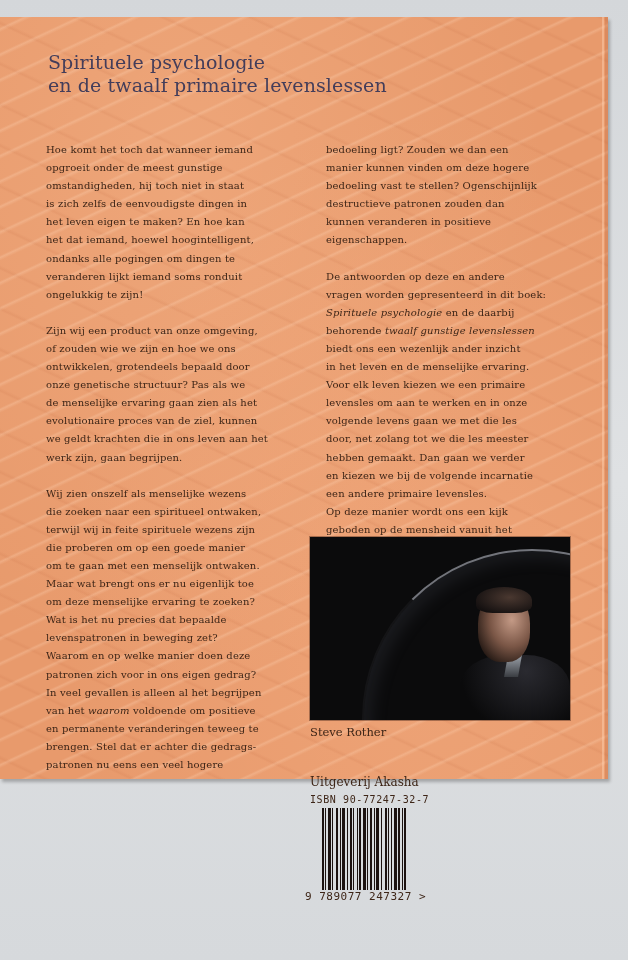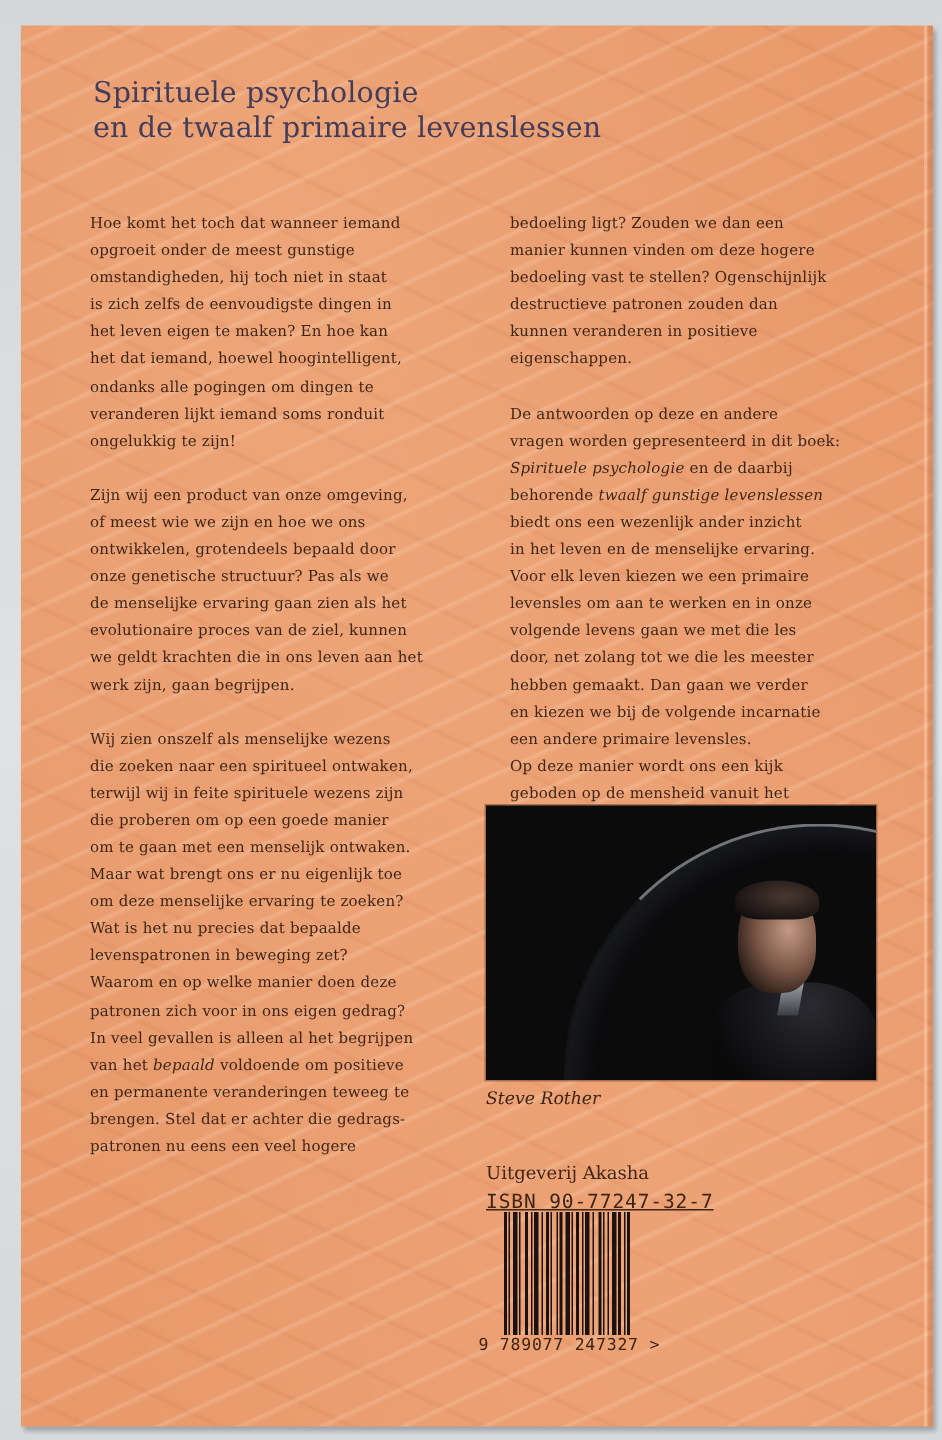--- a/index.html
+++ b/index.html
@@ -7,21 +7,21 @@
       width: 628px; height: 960px; overflow: hidden;
       background: #d9dcdf;
     }
     body { position: relative; font-family: "DejaVu Serif", "Liberation Serif", serif; }
 
     .backdrop {
       position: absolute; inset: 0;
       background: linear-gradient(180deg, #d4d7da 0%, #dfe1e3 50%, #d6d9dc 100%);
     }
     .cover {
-      position: absolute; left: 14px; top: 17px; width: 608px; height: 934px;
+      position: absolute; left: 0; top: 17px; width: 608px; height: 762px;
       background-color: #e89a6c;
       background-image:
         repeating-linear-gradient(155deg, rgba(255,220,190,0.0) 0px, rgba(255,220,190,0.0) 9px, rgba(255,215,185,0.28) 11px, rgba(255,220,190,0.0) 14px, rgba(255,220,190,0.0) 23px),
         repeating-linear-gradient(25deg, rgba(190,100,60,0.0) 0px, rgba(190,100,60,0.0) 17px, rgba(190,100,60,0.12) 19px, rgba(190,100,60,0.0) 22px, rgba(190,100,60,0.0) 37px),
         radial-gradient(ellipse at 30% 20%, rgba(255,200,160,0.25), rgba(0,0,0,0) 60%),
         radial-gradient(ellipse at 70% 80%, rgba(255,190,150,0.25), rgba(0,0,0,0) 60%);
       box-shadow: 2px 3px 3px rgba(0,0,0,0.25), inset -3px 0 0 rgba(180,90,50,0.25);
     }
     .cover-edge {
       position: absolute; right: 4px; top: 0; bottom: 0; width: 2px;
@@ -74,30 +74,30 @@
       background: radial-gradient(ellipse at 60% 20%, #2a2a30, #0a0a0b 70%);
     }
     .photo .collar {
       position: absolute; left: 196px; top: 118px; width: 14px; height: 22px;
       background: linear-gradient(180deg, #9da3ab, #3a3d42);
       transform: skewX(-10deg);
     }
 
     .caption {
       position: absolute; left: 310px; top: 708px;
-      font-style: italic; font-size: 11.5px; color: #3d2517;
+      font-size: 11.5px; color: #3d2517;
     }
     .publisher {
       position: absolute; left: 310px; top: 758px;
       font-size: 12px; color: #3d2517;
     }
     .isbn {
       position: absolute; left: 310px; top: 777px;
       font-family: "DejaVu Sans Mono", "Liberation Mono", monospace;
-      font-size: 13px; color: #3d2517; letter-spacing: 0.6px; text-decoration: underline;
+      font-size: 10px; color: #3d2517; letter-spacing: 0.6px;
     }
     .barcode {
       position: absolute; left: 322px; top: 791px; width: 104px; height: 82px;
       display: flex; align-items: stretch; gap: 0;
     }
     .barcode span { display: block; height: 100%; background: #1c1210; }
     .barcode span.g { background: transparent; }
     .barcode-digits {
       position: absolute; left: 305px; top: 873px;
       font-family: "DejaVu Sans Mono", "Liberation Mono", monospace;
@@ -124,42 +124,42 @@
       <span class="line">omstandigheden, hij toch niet in staat</span>
       <span class="line">is zich zelfs de eenvoudigste dingen in</span>
       <span class="line">het leven eigen te maken? En hoe kan</span>
       <span class="line">het dat iemand, hoewel hoogintelligent,</span>
       <span class="line">ondanks alle pogingen om dingen te</span>
       <span class="line">veranderen lijkt iemand soms ronduit</span>
       <span class="line">ongelukkig te zijn!</span>
     </p>
     <p>
       <span class="line">Zijn wij een product van onze omgeving,</span>
-      <span class="line">of meest wie we zijn en hoe we ons</span>
+      <span class="line">of zouden wie we zijn en hoe we ons</span>
       <span class="line">ontwikkelen, grotendeels bepaald door</span>
       <span class="line">onze genetische structuur? Pas als we</span>
       <span class="line">de menselijke ervaring gaan zien als het</span>
       <span class="line">evolutionaire proces van de ziel, kunnen</span>
       <span class="line">we geldt krachten die in ons leven aan het</span>
       <span class="line">werk zijn, gaan begrijpen.</span>
     </p>
     <p>
       <span class="line">Wij zien onszelf als menselijke wezens</span>
       <span class="line">die zoeken naar een spiritueel ontwaken,</span>
       <span class="line">terwijl wij in feite spirituele wezens zijn</span>
       <span class="line">die proberen om op een goede manier</span>
       <span class="line">om te gaan met een menselijk ontwaken.</span>
       <span class="line">Maar wat brengt ons er nu eigenlijk toe</span>
       <span class="line">om deze menselijke ervaring te zoeken?</span>
       <span class="line">Wat is het nu precies dat bepaalde</span>
       <span class="line">levenspatronen in beweging zet?</span>
       <span class="line">Waarom en op welke manier doen deze</span>
       <span class="line">patronen zich voor in ons eigen gedrag?</span>
       <span class="line">In veel gevallen is alleen al het begrijpen</span>
-      <span class="line"><span>van het </span><i>bepaald</i><span> voldoende om positieve</span></span>
+      <span class="line"><span>van het </span><i>waarom</i><span> voldoende om positieve</span></span>
       <span class="line">en permanente veranderingen teweeg te</span>
       <span class="line">brengen. Stel dat er achter die gedrags-</span>
       <span class="line">patronen nu eens een veel hogere</span>
     </p>
   </div>
 
   <div class="col right">
     <p>
       <span class="line">bedoeling ligt? Zouden we dan een</span>
       <span class="line">manier kunnen vinden om deze hogere</span>

